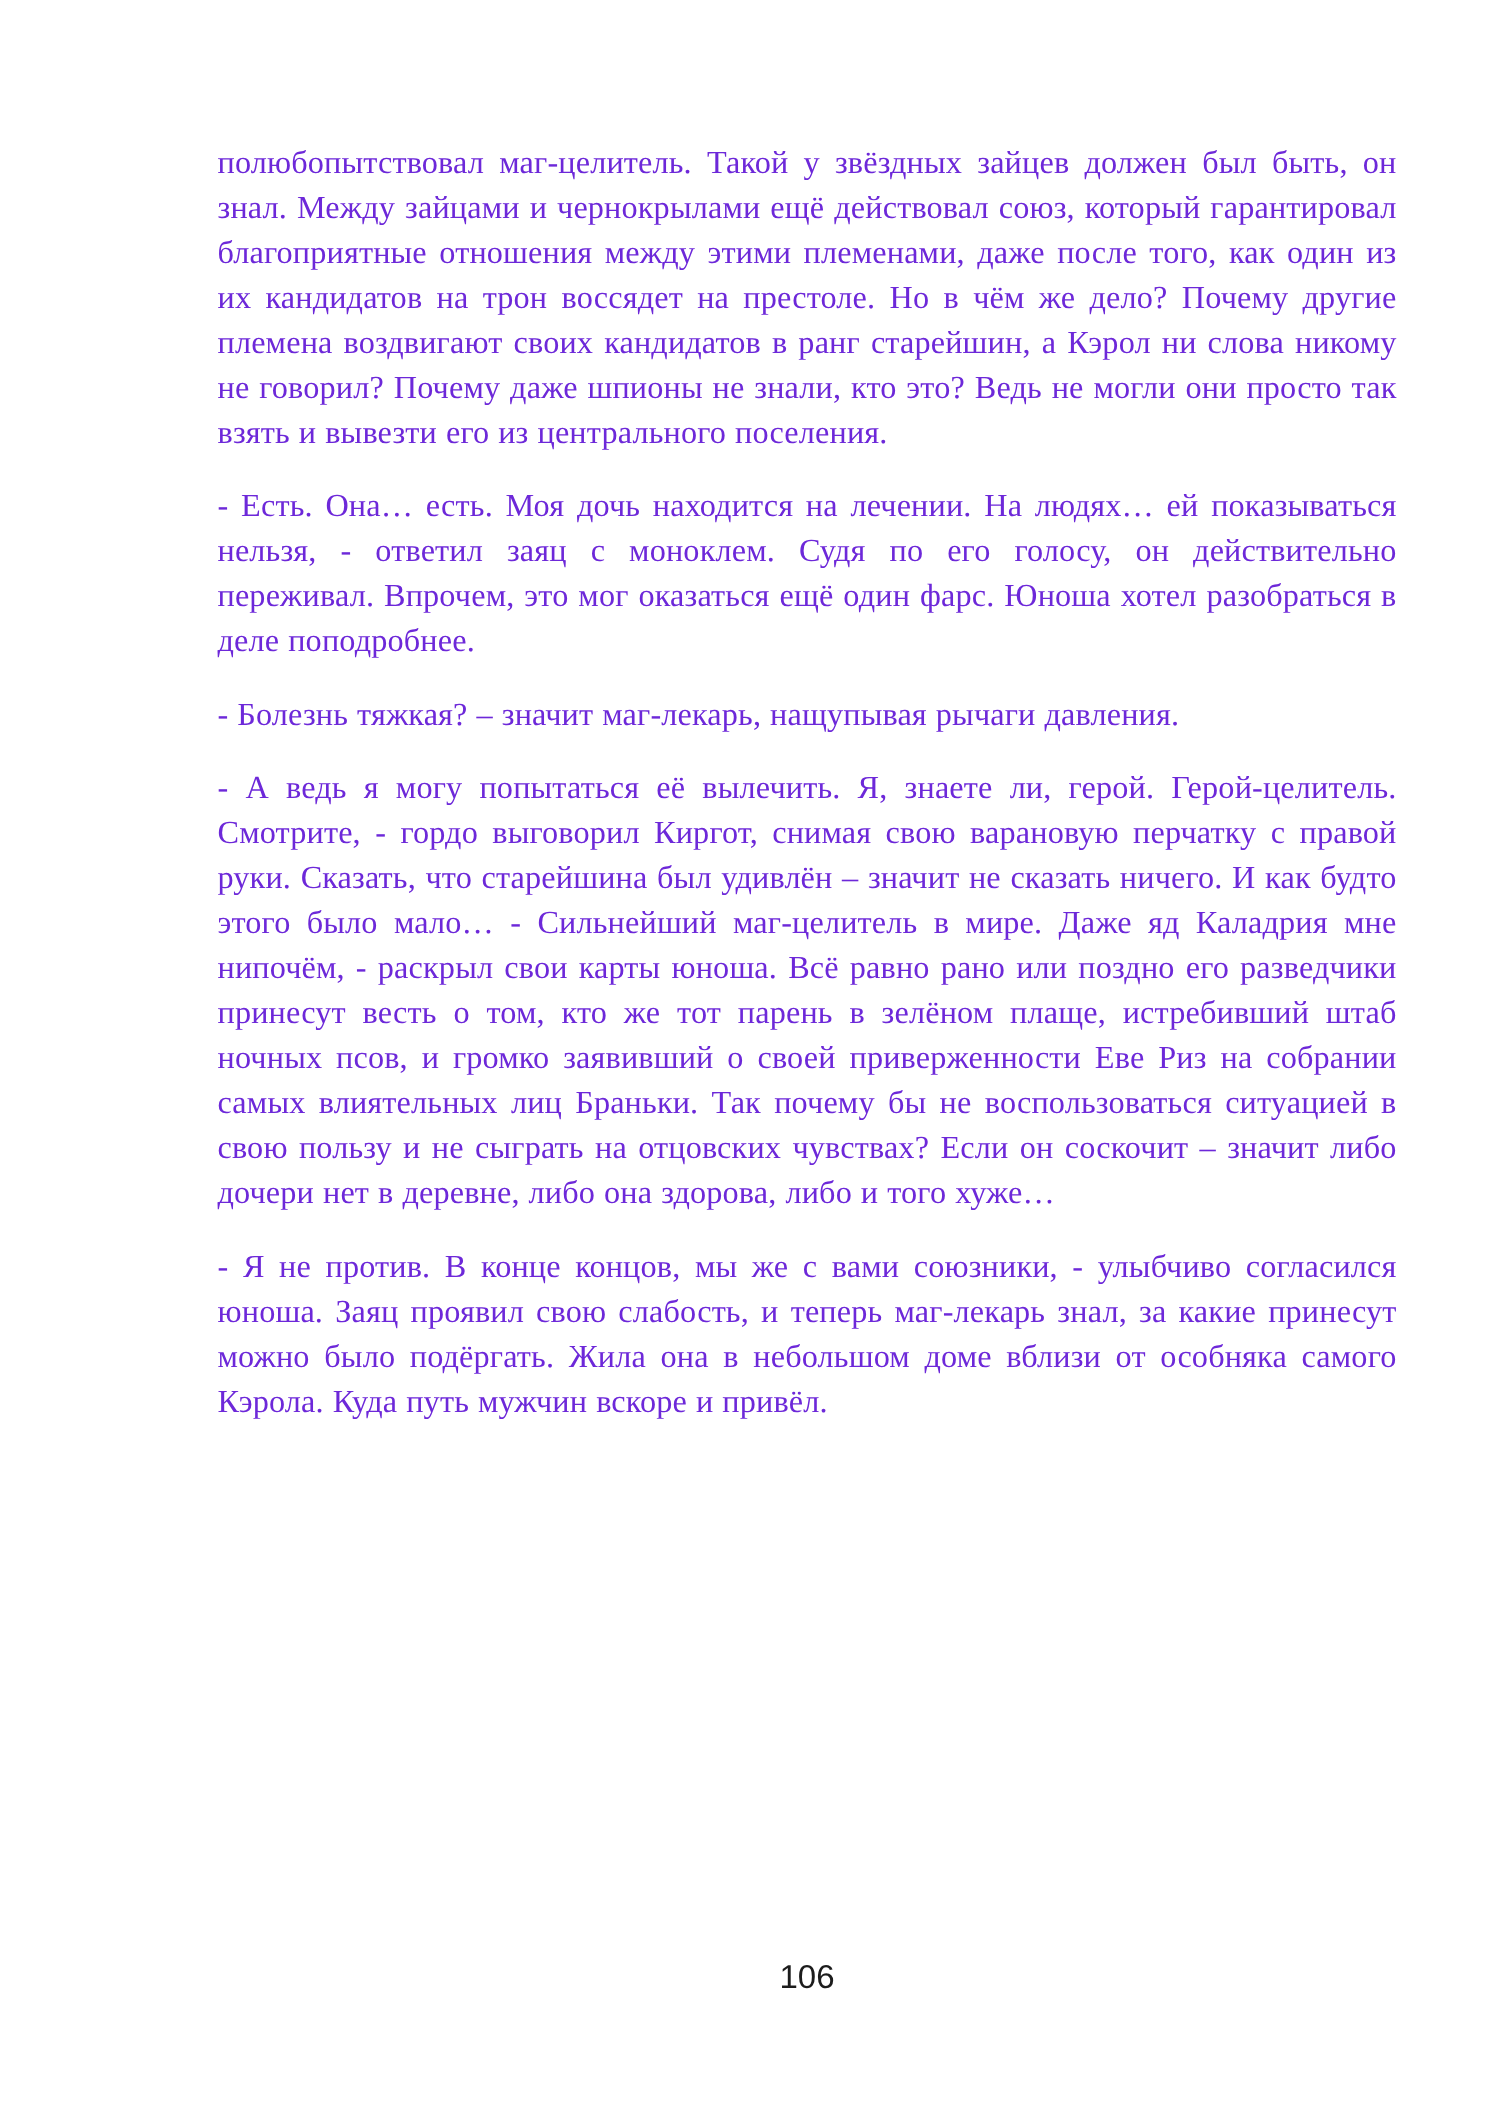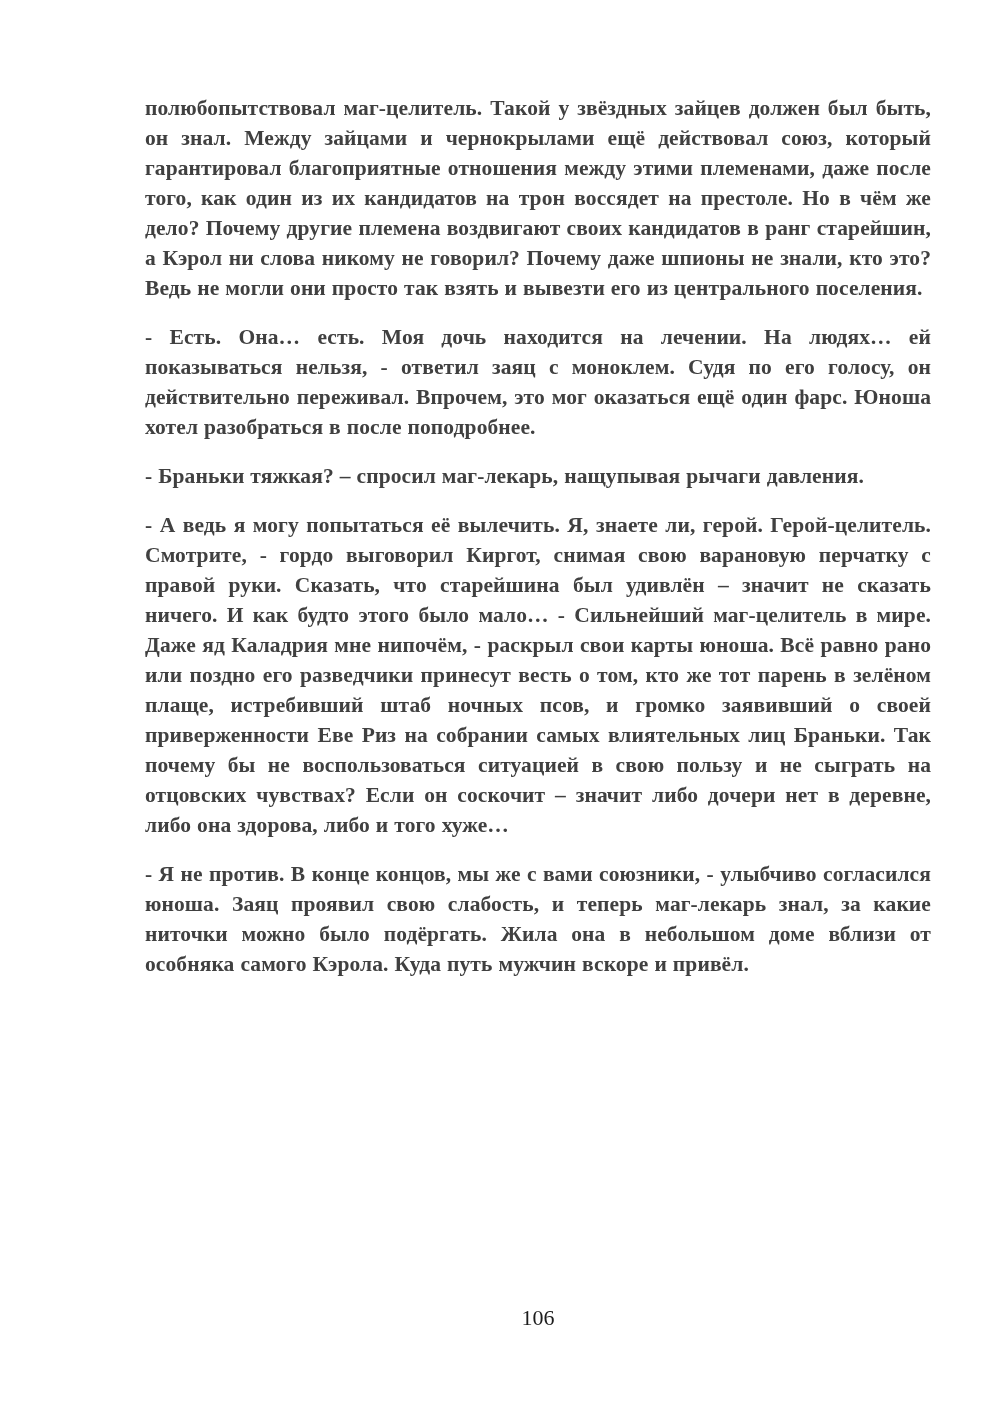--- a/index.html
+++ b/index.html
@@ -23,42 +23,41 @@
     position: absolute;
     left: 145px;
     top: 93px;
     width: 786px;
   }
   .para {
     margin: 0 0 19px 0;
     font-size: 21.5px;
     line-height: 30px;
     text-align: justify;
-    color: #404040;
+    color: #6d28d9;
     letter-spacing: 0.1px;
     word-spacing: 0.5px;
-    font-weight: bold;
   }
   .page-number {
     position: absolute;
     top: 1306px;
     left: 145px;
     width: 786px;
     text-align: center;
-    font-family: Liberation Serif, serif;
+    font-family: Liberation Sans, sans-serif;
     font-size: 22px;
     line-height: 24px;
     color: #1c1c1c;
   }
 </style>
 </head>
 <body>
 
 <div class="page">
   <div class="text-block">
     <p class="para">полюбопытствовал маг-целитель. Такой у звёздных зайцев должен был быть, он знал. Между зайцами и чернокрылами ещё действовал союз, который гарантировал благоприятные отношения между этими племенами, даже после того, как один из их кандидатов на трон воссядет на престоле. Но в чём же дело? Почему другие племена воздвигают своих кандидатов в ранг старейшин, а Кэрол ни слова никому не говорил? Почему даже шпионы не знали, кто это? Ведь не могли они просто так взять и вывезти его из центрального поселения.</p>
-    <p class="para">- Есть. Она… есть. Моя дочь находится на лечении. На людях… ей показываться нельзя, - ответил заяц с моноклем. Судя по его голосу, он действительно переживал. Впрочем, это мог оказаться ещё один фарс. Юноша хотел разобраться в после поподробнее.</p>
-    <p class="para">- Браньки тяжкая? – спросил маг-лекарь, нащупывая рычаги давления.</p>
+    <p class="para">- Есть. Она… есть. Моя дочь находится на лечении. На людях… ей показываться нельзя, - ответил заяц с моноклем. Судя по его голосу, он действительно переживал. Впрочем, это мог оказаться ещё один фарс. Юноша хотел разобраться в деле поподробнее.</p>
+    <p class="para">- Болезнь тяжкая? – значит маг-лекарь, нащупывая рычаги давления.</p>
     <p class="para">- А ведь я могу попытаться её вылечить. Я, знаете ли, герой. Герой-целитель. Смотрите, - гордо выговорил Киргот, снимая свою варановую перчатку с правой руки. Сказать, что старейшина был удивлён – значит не сказать ничего. И как будто этого было мало… - Сильнейший маг-целитель в мире. Даже яд Каладрия мне нипочём, - раскрыл свои карты юноша. Всё равно рано или поздно его разведчики принесут весть о том, кто же тот парень в зелёном плаще, истребивший штаб ночных псов, и громко заявивший о своей приверженности Еве Риз на собрании самых влиятельных лиц Браньки. Так почему бы не воспользоваться ситуацией в свою пользу и не сыграть на отцовских чувствах? Если он соскочит – значит либо дочери нет в деревне, либо она здорова, либо и того хуже…</p>
-    <p class="para">- Я не против. В конце концов, мы же с вами союзники, - улыбчиво согласился юноша. Заяц проявил свою слабость, и теперь маг-лекарь знал, за какие ниточки можно было подёргать. Жила она в небольшом доме вблизи от особняка самого Кэрола. Куда путь мужчин вскоре и привёл.</p>
+    <p class="para">- Я не против. В конце концов, мы же с вами союзники, - улыбчиво согласился юноша. Заяц проявил свою слабость, и теперь маг-лекарь знал, за какие принесут можно было подёргать. Жила она в небольшом доме вблизи от особняка самого Кэрола. Куда путь мужчин вскоре и привёл.</p>
   </div>
   <div class="page-number">106</div>
 </div>
 
 </body></html>

